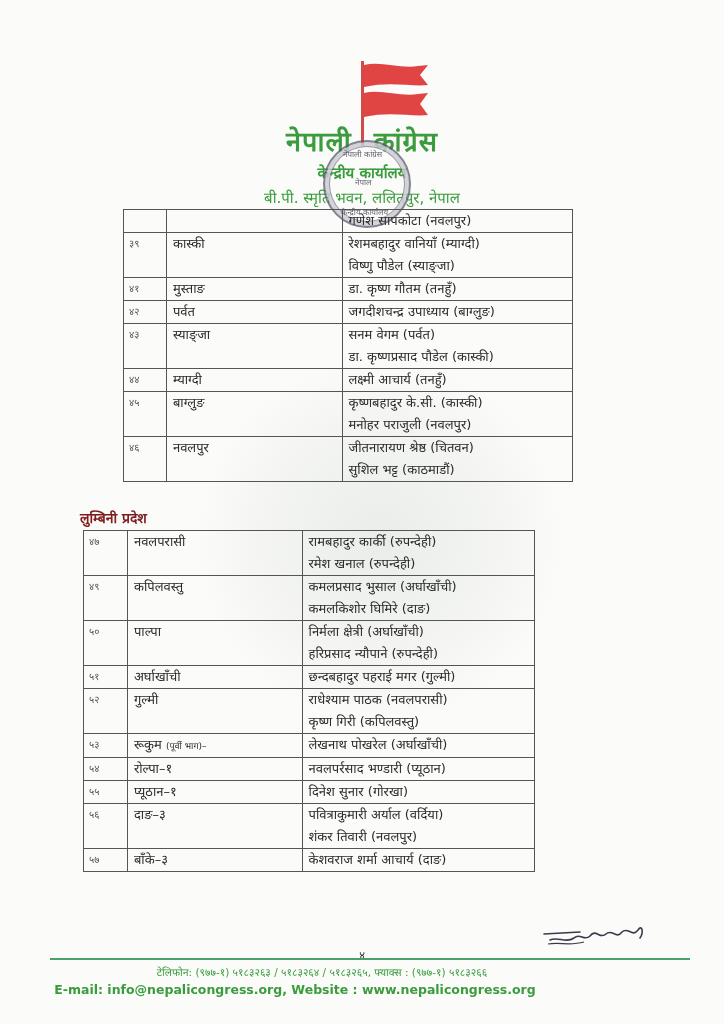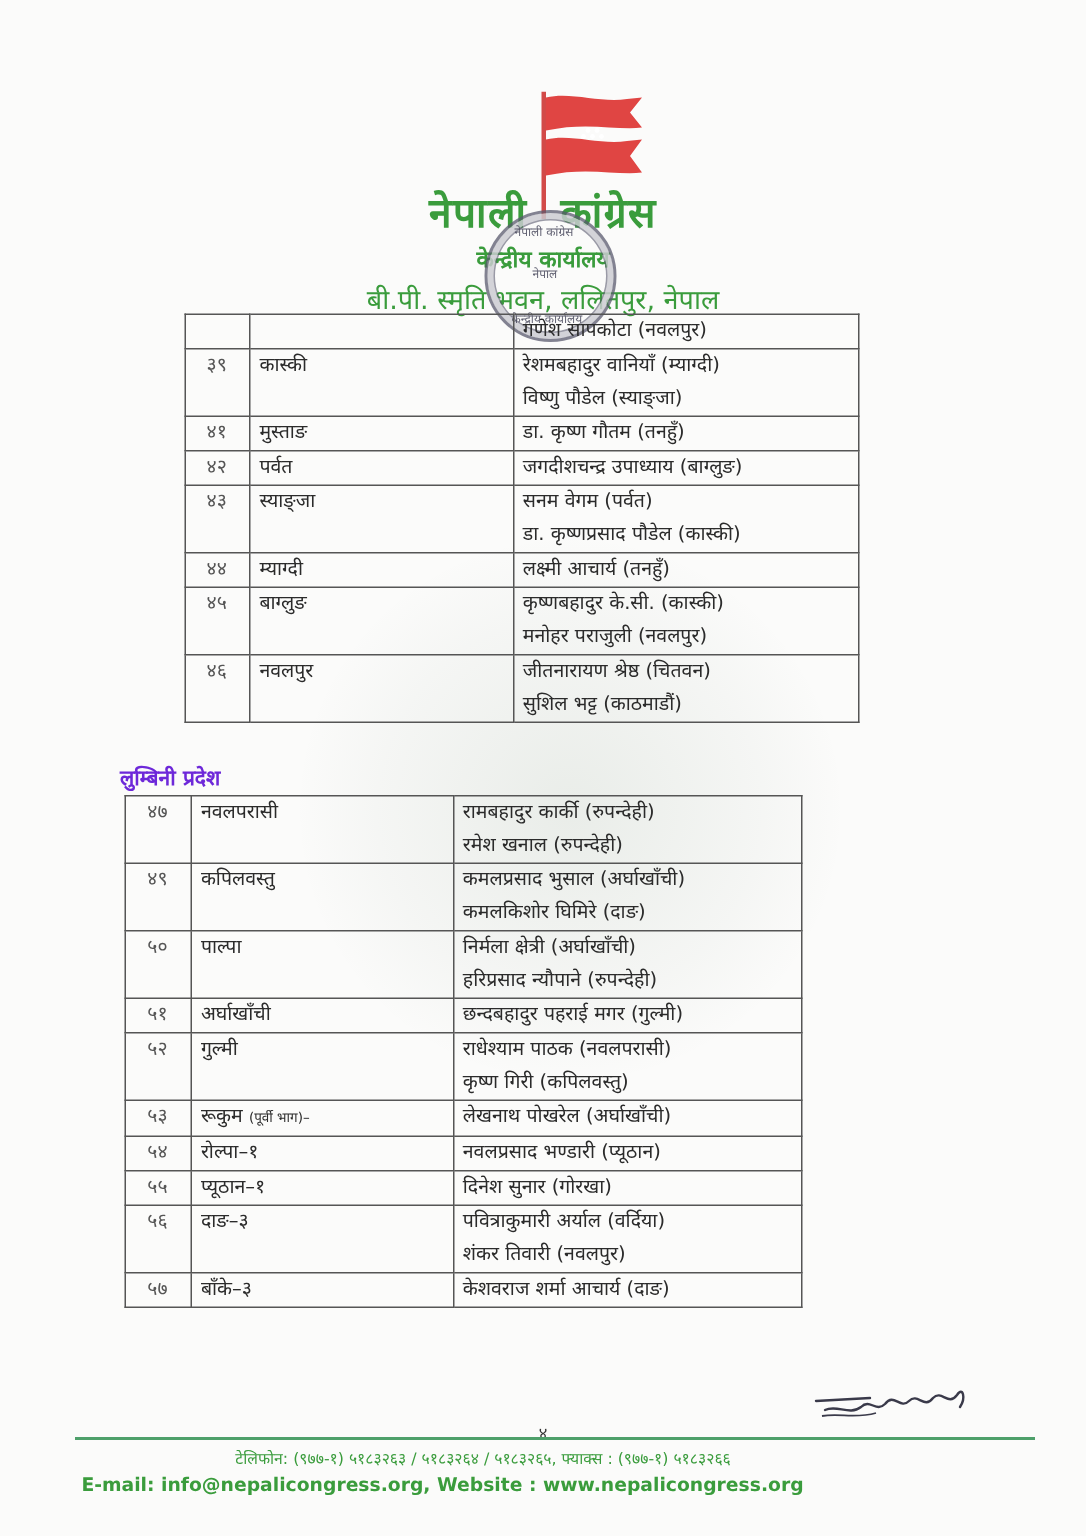--- a/index.html
+++ b/index.html
@@ -20,49 +20,49 @@
     position:absolute; left:0; width:724px; text-align:center;
     top:94px; font-size:27px; font-weight:bold; color:#3a9c3c; letter-spacing:1px;
   }
   .org-name .gap { display:inline-block; width:22px; }
   .office {
     position:absolute; left:0; width:724px; text-align:center;
     top:134px; font-size:15px; color:#3a9c3c; font-weight:bold;
   }
   .address {
     position:absolute; left:0; width:724px; text-align:center;
-    top:159px; font-size:18px; color:#3a9c3c;
+    top:159px; font-size:15px; color:#3a9c3c;
   }
   .stamp {
     position:absolute; left:323px; top:112px; width:84px; height:84px;
     border:2px solid rgba(90,90,110,0.75); border-radius:50%;
     box-shadow: inset 0 0 0 4px rgba(250,250,250,0.6), inset 0 0 0 5px rgba(90,90,110,0.6);
   }
   .stamp-text {
     position:absolute; font-size:8px; color:rgba(70,70,90,0.85); white-space:nowrap;
   }
 
   table.roster {
     position:absolute; border-collapse:collapse;
     font-size:13px; color:#2b2b2b;
   }
   table.roster td {
     border:1px solid #555;
     padding:0 6px; vertical-align:top; line-height:22px;
   }
-  table.roster td.num { font-size:13px; color:#555; padding-left:5px;text-align:center; }
+  table.roster td.num { font-size:10px; color:#555; padding-left:5px; }
   table.roster td.name div { line-height:22px; }
   .t1 { left:79px; top:209px; width:450px;margin-left:44px; }
   .t2 { left:83px; top:530px; width:452px; }
   .t1 col.c1 { width:43px; } .t1 col.c2 { width:176px; } .t1 col.c3 { width:231px; }
   .t2 col.c1 { width:44px; } .t2 col.c2 { width:175px; } .t2 col.c3 { width:233px; }
   .small { font-size:9px; }
 
   .section-heading {
-    position:absolute; left:80px; top:508px; font-size:14px; font-weight:bold; color:#6d28d9;
+    position:absolute; left:80px; top:508px; font-size:14px; font-weight:bold; color:#7f1d1d;
   }
   .signature {
     position:absolute; left:540px; top:918px; width:110px; height:34px;
   }
   .page-number {
     position:absolute; left:0; width:724px; text-align:center; top:947px;
     font-size:11px; color:#333;
   }
   .footer-rule {
     position:absolute; left:50px; top:958px; width:640px; height:2px; background:#4ea06a;
@@ -228,21 +228,21 @@
       <td class="num">५३</td>
       <td><span>रूकुम</span> <span class="small">(पूर्वी भाग)–</span></td>
       <td class="name">
         <div>लेखनाथ पोखरेल (अर्घाखाँची)</div>
       </td>
     </tr>
     <tr>
       <td class="num">५४</td>
       <td><span>रोल्पा–१</span></td>
       <td class="name">
-        <div>नवलप्रसाद भण्डारी (प्यूठान)</div>
+        <div>नवलपर्रसाद भण्डारी (प्यूठान)</div>
       </td>
     </tr>
     <tr>
       <td class="num">५५</td>
       <td><span>प्यूठान–१</span></td>
       <td class="name">
         <div>दिनेश सुनार (गोरखा)</div>
       </td>
     </tr>
     <tr>

